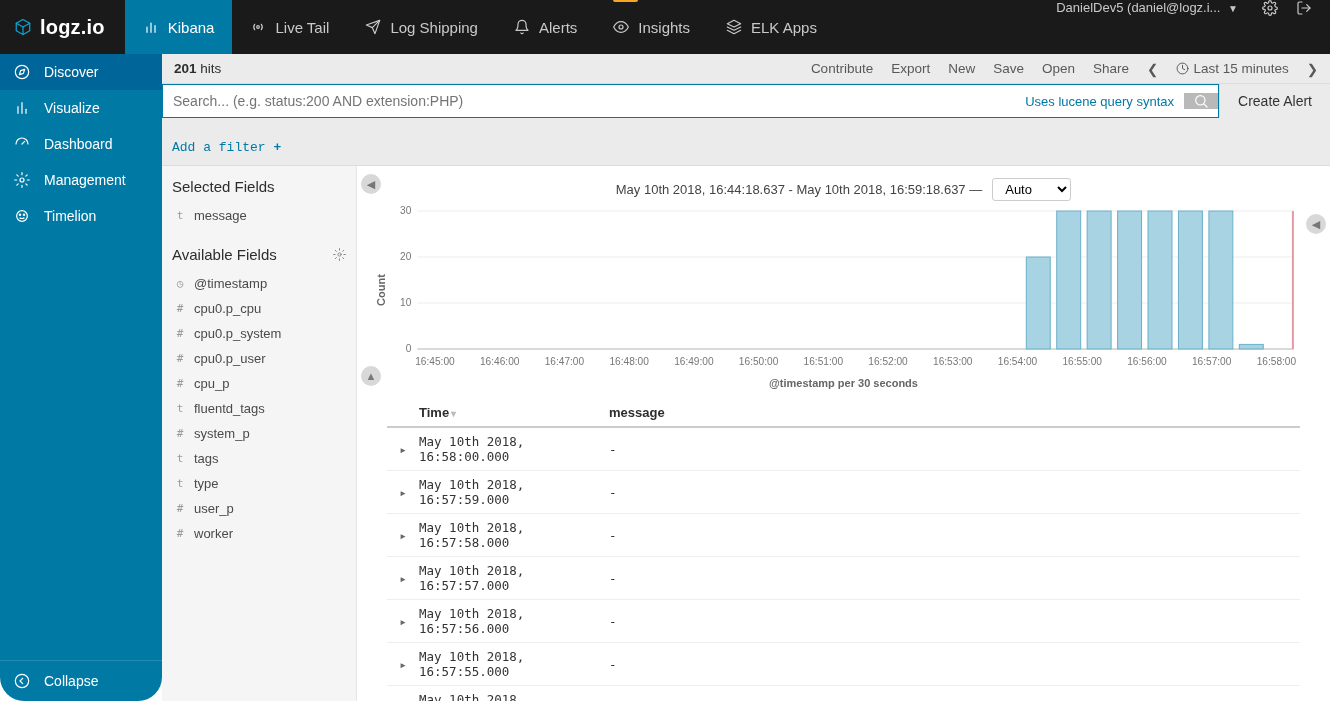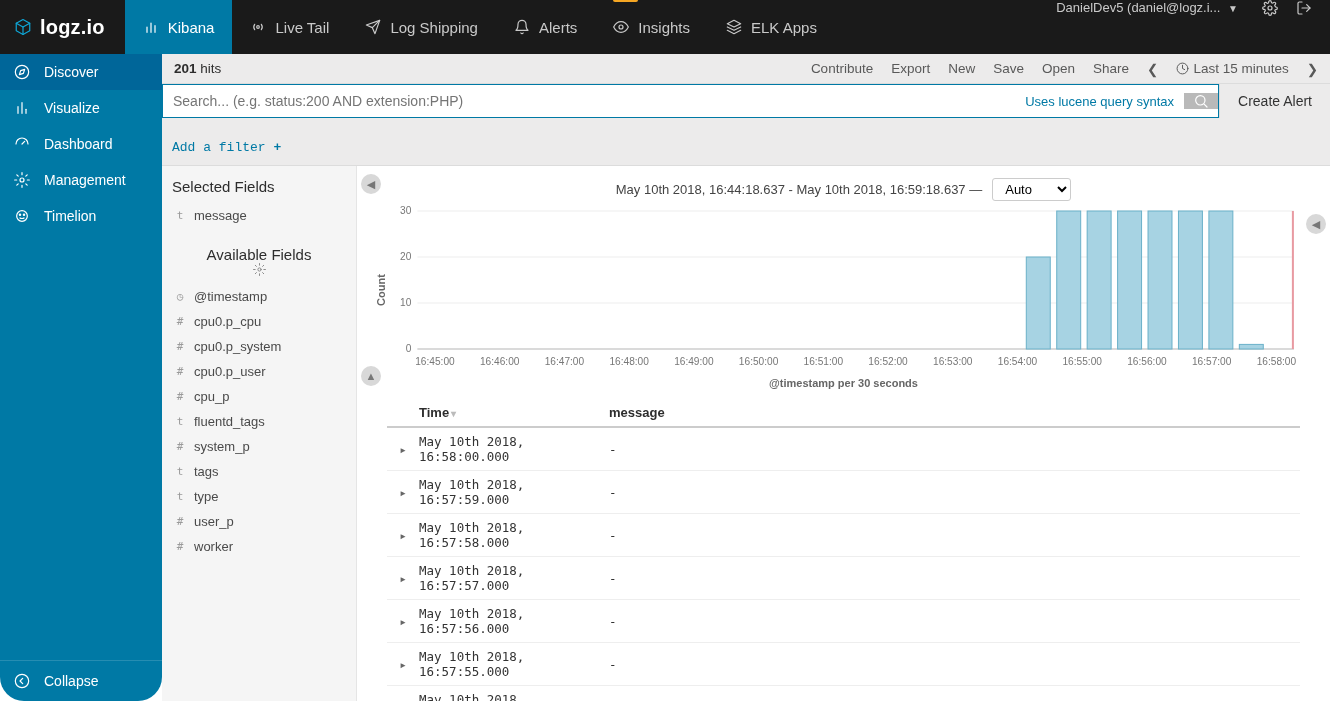--- a/index.html
+++ b/index.html
@@ -248,21 +248,21 @@
       <div class="fields">
         <h4>
             <span>Selected Fields</span>
           </h4>
         <div id="selected-fields">
             <div class="field-row">
               <span class="ftype">t</span>
               <span>message</span>
             </div>
           </div>
-        <h4 style="margin-top:18px;flex-direction:column;">
+        <h4 style="margin-top:18px;">
           <span>Available Fields</span>
           <svg class="icon" style="width:13px;height:13px;color:#888;cursor:pointer;" viewBox="0 0 24 24">
               <circle cx="12" cy="12" r="3"></circle>
               <path d="M12 1v3M12 20v3M4.2 4.2l2.1 2.1M17.7 17.7l2.1 2.1M1 12h3M20 12h3M4.2 19.8l2.1-2.1M17.7 6.3l2.1-2.1"></path>
             </svg>
         </h4>
         <div id="available-fields">
             <div class="field-row">
               <span class="ftype">◷</span>
               <span>@timestamp</span>

